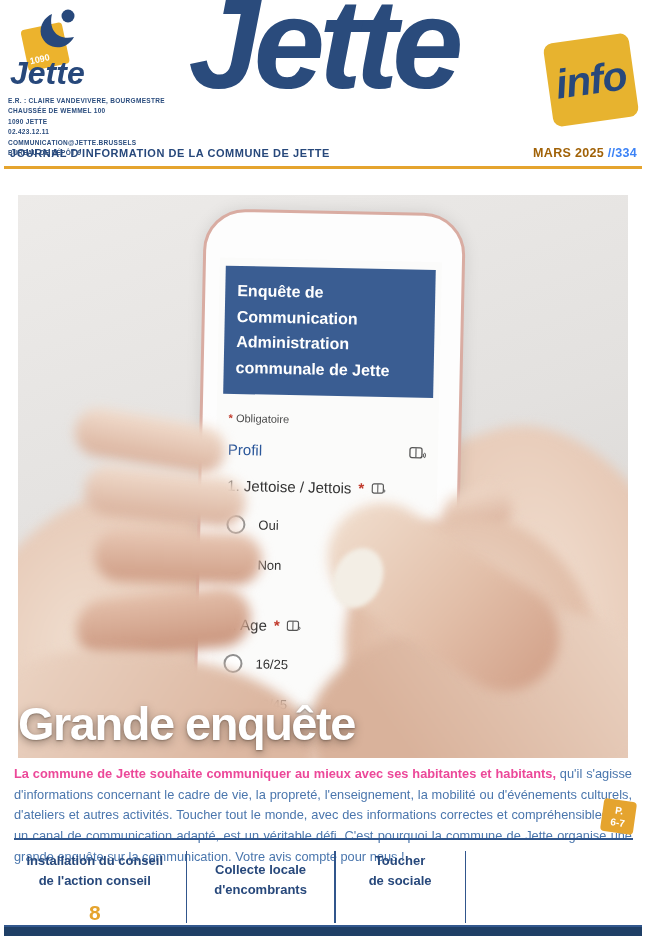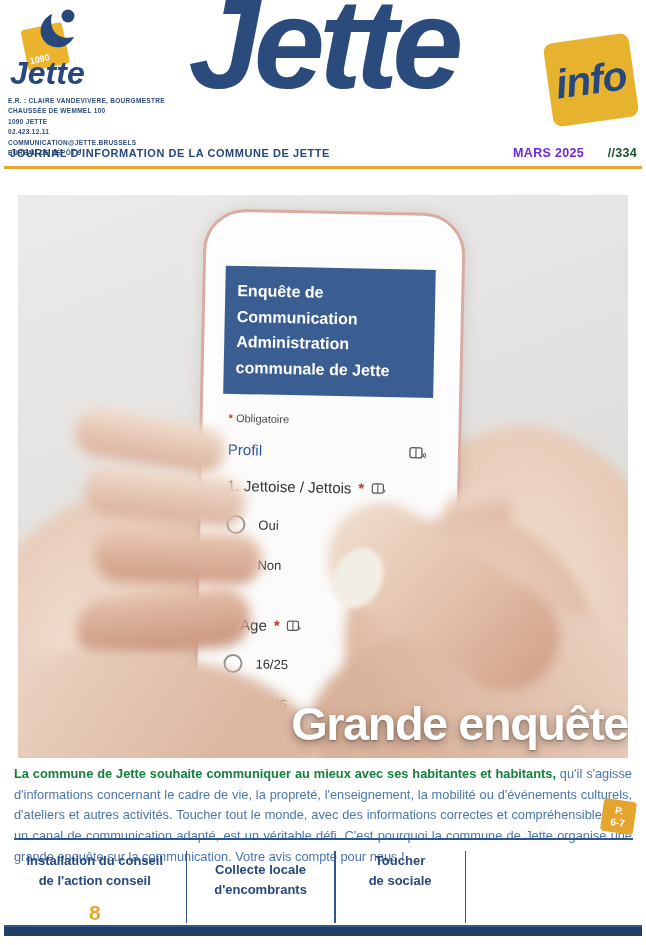--- a/index.html
+++ b/index.html
@@ -16,22 +16,22 @@
   .info-badge { position:absolute; right:12px; top:38px; width:86px; height:84px;
                 background:#e7b32f; border-radius:9px; transform:rotate(-8deg);
                 display:flex; align-items:center; justify-content:center; }
   .info-badge span { font-size:41px; font-style:italic; font-weight:bold; color:#27487b;
                      letter-spacing:-1px; }
 
   .journal-row { position:absolute; top:146px; left:10px; right:9px; display:flex;
                  justify-content:space-between; align-items:baseline; }
   .journal-line { font-size:11px; font-weight:bold; letter-spacing:.55px; color:#27487b; }
   .issue { font-size:12.5px; font-weight:bold; letter-spacing:.3px; }
-  .issue .month { color:#6d28d9; }
-  .issue .num { color:#14532d;margin-left:20px; }
+  .issue .month { color:#a16207; }
+  .issue .num { color:#3b82f6; }
   .gold-rule { position:absolute; top:166px; left:4px; right:4px; height:3px; background:#e5a42e; }
 
   
   .photo { position:absolute; top:195px; left:18px; width:610px; height:563px;
            background:linear-gradient(160deg,#edebe9 0%,#e3e1df 50%,#d5d2cf 100%);
            overflow:hidden; }
   .skin { position:absolute; filter:blur(6px); }
   .arm-l { left:-80px; top:290px; width:300px; height:460px; border-radius:45% 55% 40% 50%;
            background:radial-gradient(ellipse at 35% 35%,#efdccd 0%,#e3c2ae 55%,#d3a78f 100%);
            transform:rotate(24deg); z-index:1; }
@@ -77,28 +77,28 @@
   .question { margin:19px 12px 0; display:flex; align-items:center; gap:7px;
               color:#323232; font-size:15px; }
   .q2 { margin-top:42px; }
   .option { margin:21px 12px 0; display:flex; align-items:center; gap:13px;
             color:#323232; font-size:13px; }
   .radio { width:15px; height:15px; border:2px solid #8f8f8f; border-radius:50%;
            background:#fff; flex:none; }
   .reader-icon svg { display:block; }
 
   .headline { position:absolute; left:0; right:0; bottom:6px; z-index:6; margin:0;
-              text-align:right; color:#fff; font-weight:bold; font-size:47px;
+              text-align:left; color:#fff; font-weight:bold; font-size:47px;
               line-height:1.17; letter-spacing:-1.5px;
               text-shadow:0 3px 9px rgba(70,55,45,.50), 0 1px 2px rgba(70,55,45,.45); }
 
   
   .lead { position:absolute; top:764px; left:14px; width:618px; margin:0;
           text-align:justify; font-size:12.8px; line-height:1.62; color:#4a76ad; }
-  .lead b { color:#15803d; }
+  .lead b { color:#ec4899; }
   .page-ref { position:absolute; top:800px; right:11px; width:33px; height:33px;
               background:#e5a42e; border-radius:4px; transform:rotate(8deg); z-index:5;
               display:flex; flex-direction:column; align-items:center; justify-content:center;
               color:#fff; font-weight:bold; font-size:10px; line-height:1.15; }
   .blue-rule { position:absolute; top:838px; left:14px; right:13px; height:2px; background:#31568c; }
 
   
   .toc { position:absolute; top:849px; left:4px; right:4px; display:flex; align-items:stretch; }
   .toc-item { text-align:center; padding:2px 6px 0; }
   .w1 { width:29%; } .w2 { width:23%;margin-top:9px; } .w3 { width:20%; } .w4 { width:28%; }

